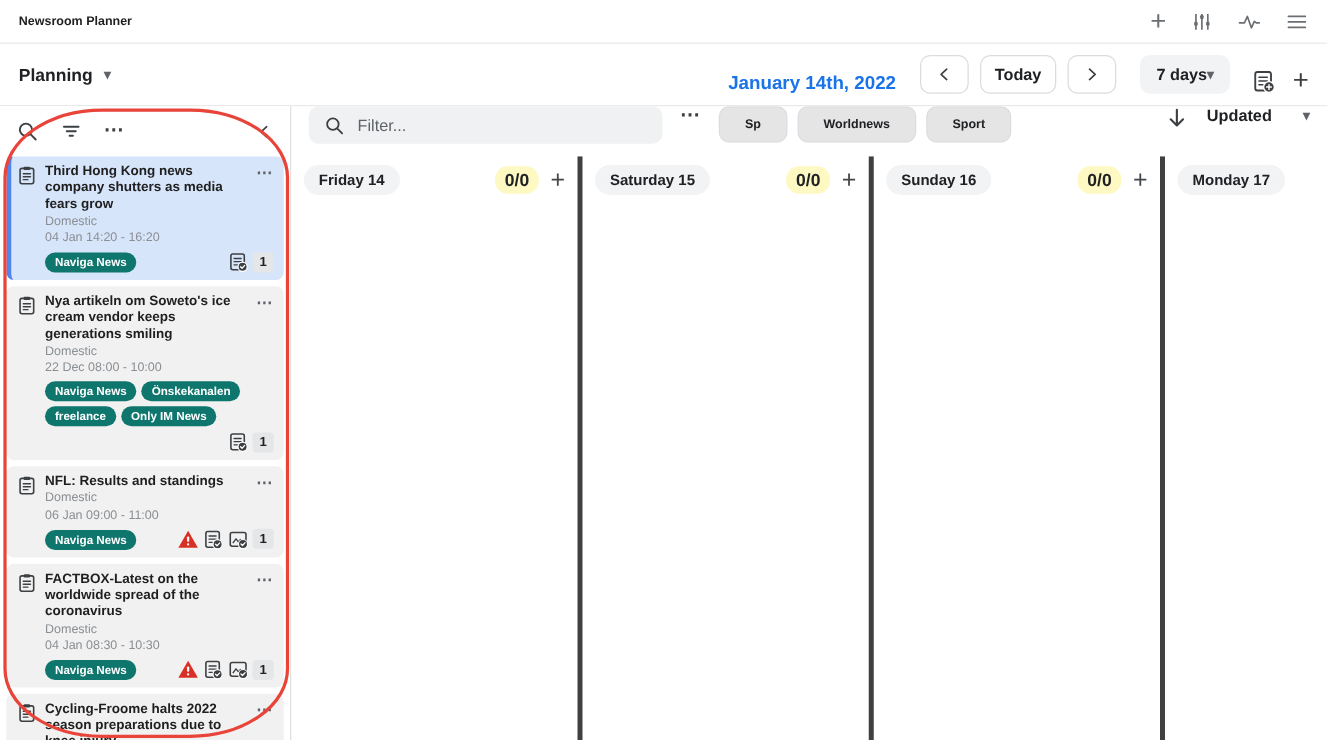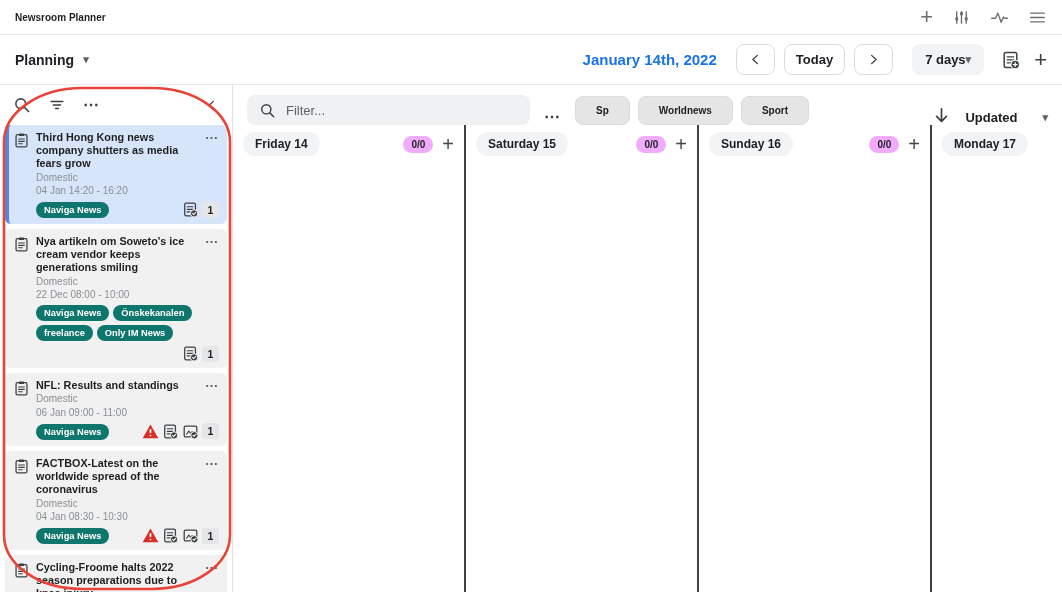--- a/index.html
+++ b/index.html
@@ -14,21 +14,21 @@
   .topbar { height:35px; border-bottom:1px solid #e9e9e9; display:flex; align-items:center; justify-content:space-between; padding:0 15px; }
   .topbar-title { font-size:10px; font-weight:bold; color:#1f1f1f; }
   .topbar-icons { display:flex; align-items:center; gap:19px; }
   .icon-btn { cursor:pointer; display:flex; align-items:center; justify-content:center; }
   .glyph-plus { font-size:22px; font-weight:400; color:#6b6f73; line-height:1; }
 
   
   .planbar { height:50px; border-bottom:1px solid #e9e9e9; display:flex; align-items:center; justify-content:space-between; padding:0 15px; }
   .view-select { display:flex; align-items:center; gap:9px; font-size:14px; font-weight:600; color:#202124; cursor:pointer; }
   .caret { font-size:11px; color:#5f6368; }
-  .planbar-right { display:flex; align-items:center; gap:9px; }
+  .planbar-right { display:flex; align-items:flex-end; gap:9px; }
   .date-label { color:#1a73e8; font-size:15px; font-weight:bold; margin-right:10px; }
   .nav-btn { height:31px; min-width:34px; background:#fff; border:1px solid #dadce0; border-radius:8px; display:flex; align-items:center; justify-content:center; font-size:13px; font-weight:600; color:#202124; cursor:pointer; padding:0 11px; }
   .range-btn { height:31px; background:#f1f3f4; border:none; border-radius:8px; display:flex; align-items:center; font-size:13px; font-weight:600; padding:0 13px; margin-left:10px; cursor:pointer; }
   .planbar-right .glyph-plus { color:#3c4043; margin-left:4px; }
 
   
   .content { display:flex; height:507px; }
 
   
   .sidebar { width:233px; flex:none; border-right:1px solid #e0e0e0; display:flex; flex-direction:column; background:#fff; }
@@ -48,36 +48,36 @@
   .card-foot { display:flex; align-items:flex-end; justify-content:space-between; margin-top:3px; }
   .pills { display:flex; flex-wrap:wrap; gap:4px; }
   .pill { background:#0f766e; color:#fff; font-size:9.3px; font-weight:bold; padding:3px 8px; border-radius:9px; white-space:nowrap; }
   .foot-icons { display:flex; align-items:center; gap:3px; }
   .foot-icons .fi { width:17px; height:17px; }
   .count-badge { width:17px; height:16px; background:#e4e6e8; border-radius:3px; font-size:10.5px; font-weight:bold; color:#202124; display:flex; align-items:center; justify-content:center; }
   .foot-row-right { display:flex; justify-content:flex-end; margin-top:4px; }
 
   
   .board { flex:1; min-width:0; display:flex; flex-direction:column; overflow:hidden; }
-  .board-toolbar { height:40px; flex:none; display:flex; align-items:flex-end; padding:0 14px; gap:14px; }
+  .board-toolbar { height:40px; flex:none; display:flex; align-items:flex-start; padding:0 14px; gap:14px; }
   .filter-box { width:283px; height:30px; background:#f0f1f2; border-radius:8px; display:flex; align-items:center; gap:10px; padding:0 12px; }
   .filter-box input { flex:1; border:none; background:transparent; outline:none; font-size:13px; font-family:"Liberation Sans",sans-serif; color:#202124; }
   .filter-box input::placeholder { color:#5f6368; }
   .chip { height:29px; background:#e5e5e5; border:1px solid #dadce0; border-radius:8px; display:flex; align-items:center; padding:0 20px; font-size:10px; font-weight:bold; cursor:pointer; }
   .chips { display:flex; gap:8px; }
   .board-toolbar .spacer { flex:1; }
   .sort-group { display:flex; align-items:center; gap:25px; font-size:13px; font-weight:bold; cursor:pointer; }
 
   .columns { flex:1; display:flex; overflow:hidden; }
-  .column { flex:0 0 233px; border-right:2px solid #404040; }
+  .column { flex:0 0 233px; border-right:4px solid #404040; }
   .column:last-child { border-right:none; }
   .column-header { display:flex; align-items:center; justify-content:space-between; padding:7px 10px 6px 10px; }
   .day-pill { background:#f1f3f4; border-radius:14px; padding:5px 12px; font-size:12px; font-weight:bold; color:#202124; }
   .col-right { display:flex; align-items:center; gap:9px; }
-  .count-pill { background:#f0abfc; border-radius:10px; padding:3px 8px; font-size:10px; font-weight:bold; }
+  .count-pill { background:#fef9c3; border-radius:10px; padding:3px 8px; font-size:14px; font-weight:bold; }
   .col-plus { font-size:20px; font-weight:400; color:#44474a; line-height:1; cursor:pointer; }
 
   
   .annotation { position:absolute; left:0; top:0; pointer-events:none; z-index:9; }
 </style>
 </head>
 <body>
 
 <svg width="0" height="0" style="position:absolute">
   <defs>

